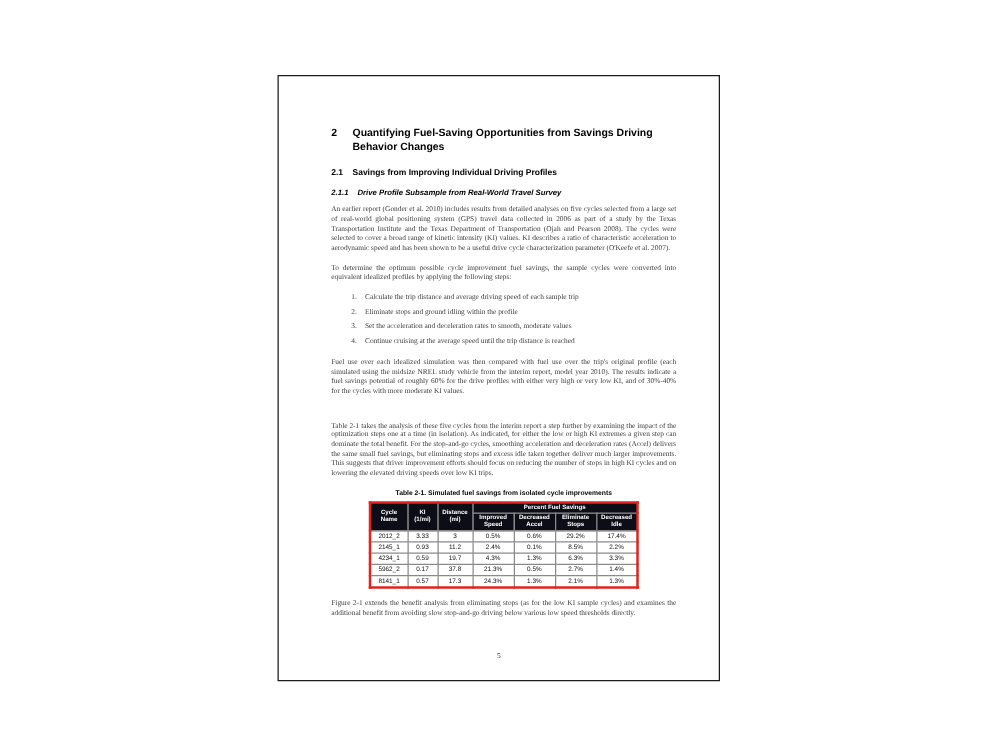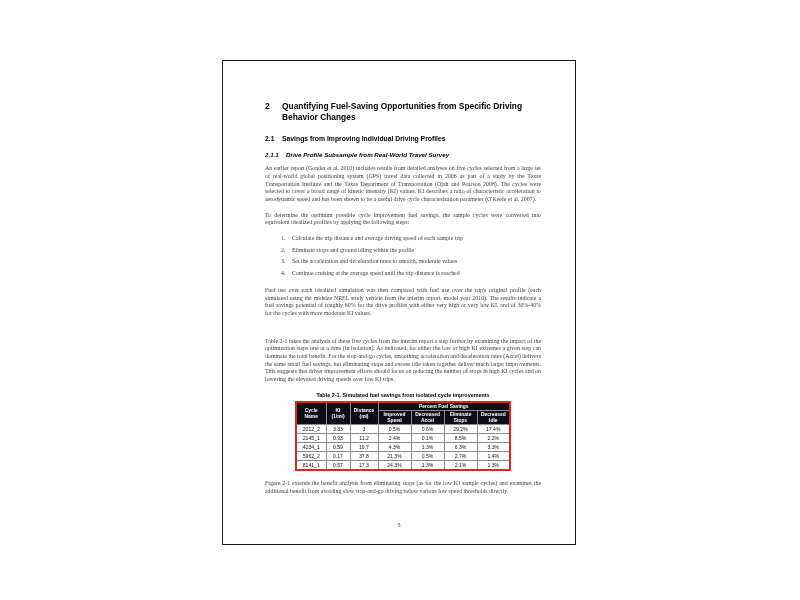--- a/index.html
+++ b/index.html
@@ -52,21 +52,21 @@
   }
 </style>
 </head>
 <body>
 
 <div class="page">
   <div class="content">
 
     <div class="h h1">
       <span class="num">2</span>
-      <span>Quantifying Fuel-Saving Opportunities from Specific Driving Behavior Changes</span>
+      <span>Quantifying Fuel-Saving Opportunities from Savings Driving Behavior Changes</span>
     </div>
 
     <div class="h h2">
       <span class="num">2.1</span>
       <span>Savings from Improving Individual Driving Profiles</span>
     </div>
 
     <div class="h h3">
       <span class="num">2.1.1</span>
       <span>Drive Profile Subsample from Real-World Travel Survey</span>

